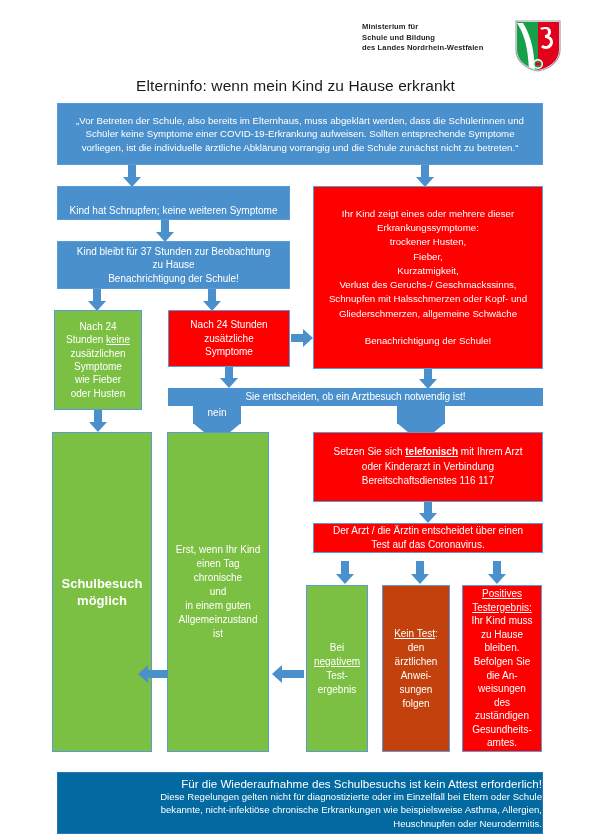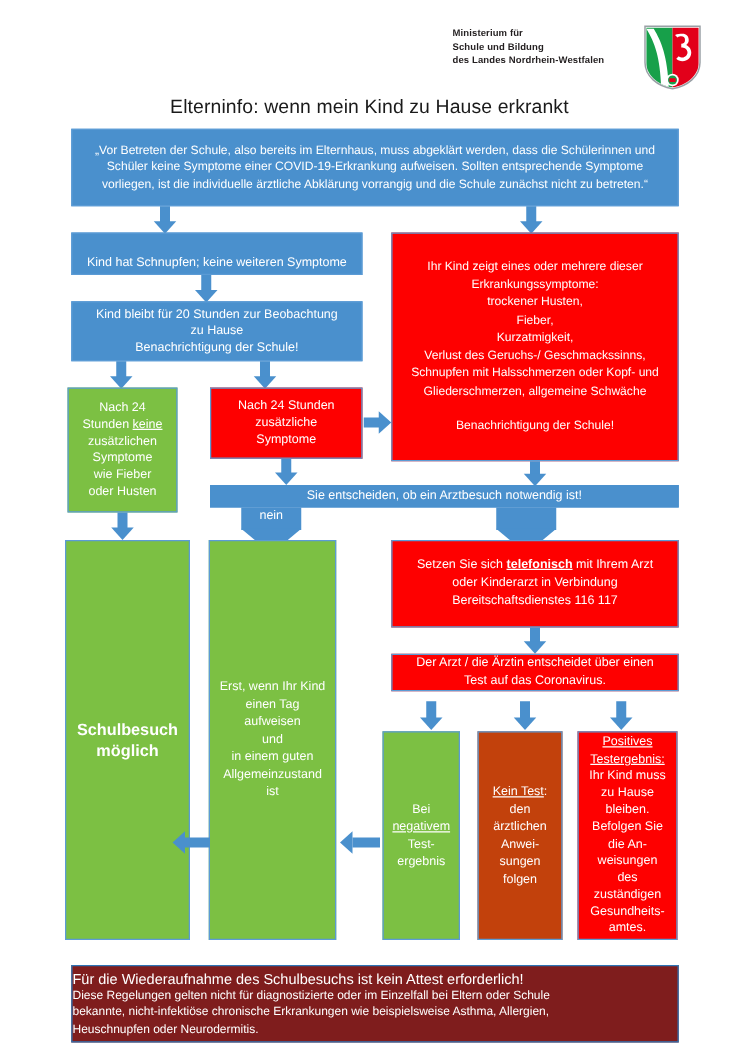--- a/index.html
+++ b/index.html
@@ -47,22 +47,22 @@
   
   .flat{position:absolute;}
   .flat .bar{position:absolute;background:#4a90cd;}
   .flat .tip{position:absolute;width:0;height:0;
              border-left:24px solid transparent;border-right:24px solid transparent;
              border-top:20px solid #4a90cd;}
   .flatlabel{position:absolute;color:#ffffff;font-size:10px;text-align:center;}
 
   
   .footer{position:absolute;left:57px;top:772px;width:486px;height:62px;
-          background:#7f1d1d;border:1px solid #2e75b6;box-sizing:border-box;
-          color:#fff;text-align:left;font-size:9.6px;line-height:13.2px;
+          background:#0369a1;border:1px solid #2e75b6;box-sizing:border-box;
+          color:#fff;text-align:right;font-size:9.6px;line-height:13.2px;
           padding-top:4px;}
   .footer .f1{font-size:11.6px;}
 </style>
 </head>
 <body>
 
 <div id="page">
 
   <div class="hdr">
     <div class="hdr-text">
@@ -107,21 +107,21 @@
     <div class="inner">Kind hat Schnupfen; keine weiteren Symptome</div>
   </div>
 
   <div class="arw down" style="left:156px;top:220px;width:18px;height:22px;">
     <div class="shaft" style="left:5px;top:0;width:8px;height:13px;"></div>
     <div class="head" style="left:0;top:12px;"></div>
   </div>
 
   <div class="box blue" style="left:57px;top:241px;width:233px;height:48px;">
     <div class="inner">
-      <div>Kind bleibt für 20 Stunden zur Beobachtung</div>
+      <div>Kind bleibt für 37 Stunden zur Beobachtung</div>
       <div>zu Hause</div>
       <div>Benachrichtigung der Schule!</div>
     </div>
   </div>
 
   <div class="arw down" style="left:88px;top:289px;width:18px;height:22px;">
     <div class="shaft" style="left:5px;top:0;width:8px;height:13px;"></div>
     <div class="head" style="left:0;top:12px;"></div>
   </div>
 
@@ -204,21 +204,21 @@
     <div class="inner">
       <div>Schulbesuch</div>
       <div>möglich</div>
     </div>
   </div>
 
   <div class="box green" style="left:167px;top:432px;width:102px;height:320px;font-size:10px;line-height:14px;">
     <div class="inner">
       <div>Erst, wenn Ihr Kind</div>
       <div>einen Tag</div>
-      <div>aufweisen</div>
+      <div>chronische</div>
       <div>und</div>
       <div>in einem guten</div>
       <div>Allgemeinzustand</div>
       <div>ist</div>
     </div>
   </div>
 
   <div class="box red" style="left:313px;top:432px;width:230px;height:70px;font-size:10px;line-height:14.6px;">
     <div class="inner">
       <div><span>Setzen Sie sich </span><span class="u b">telefonisch</span><span> mit Ihrem Arzt</span></div>

